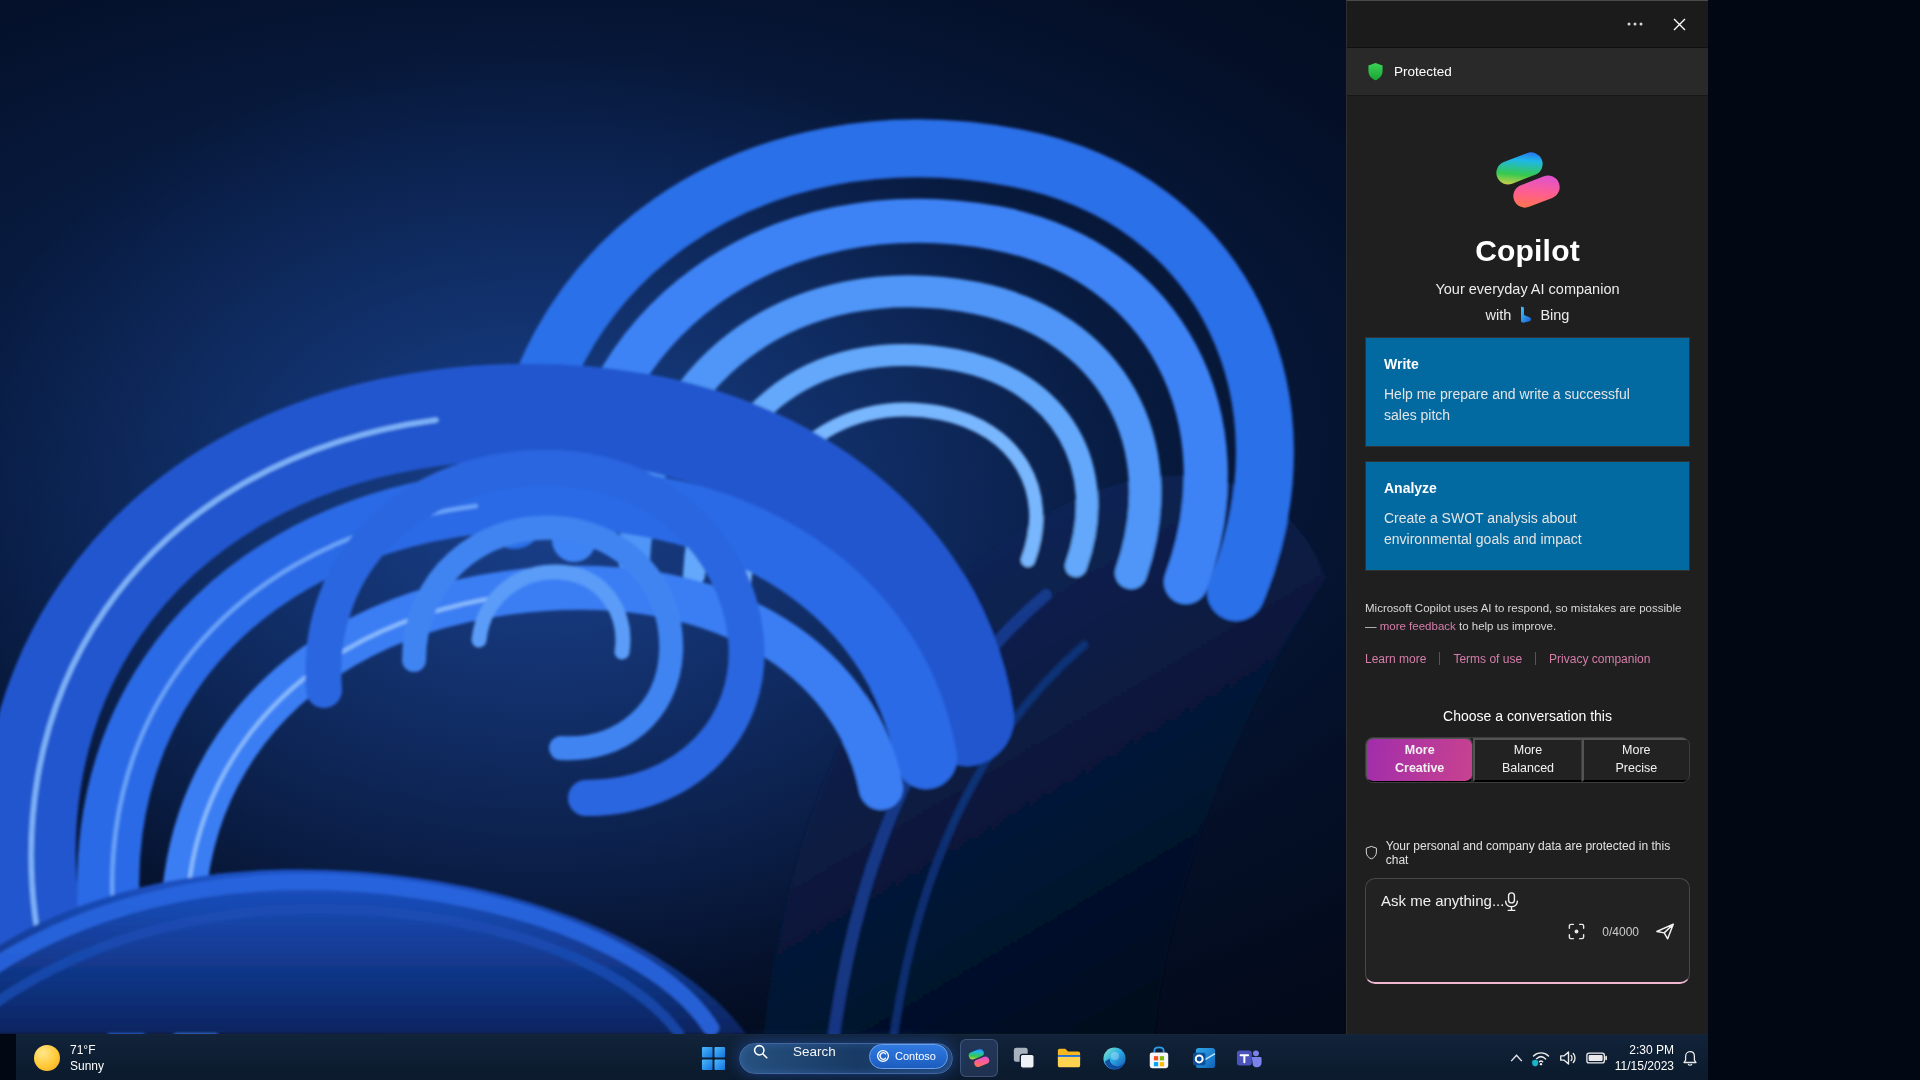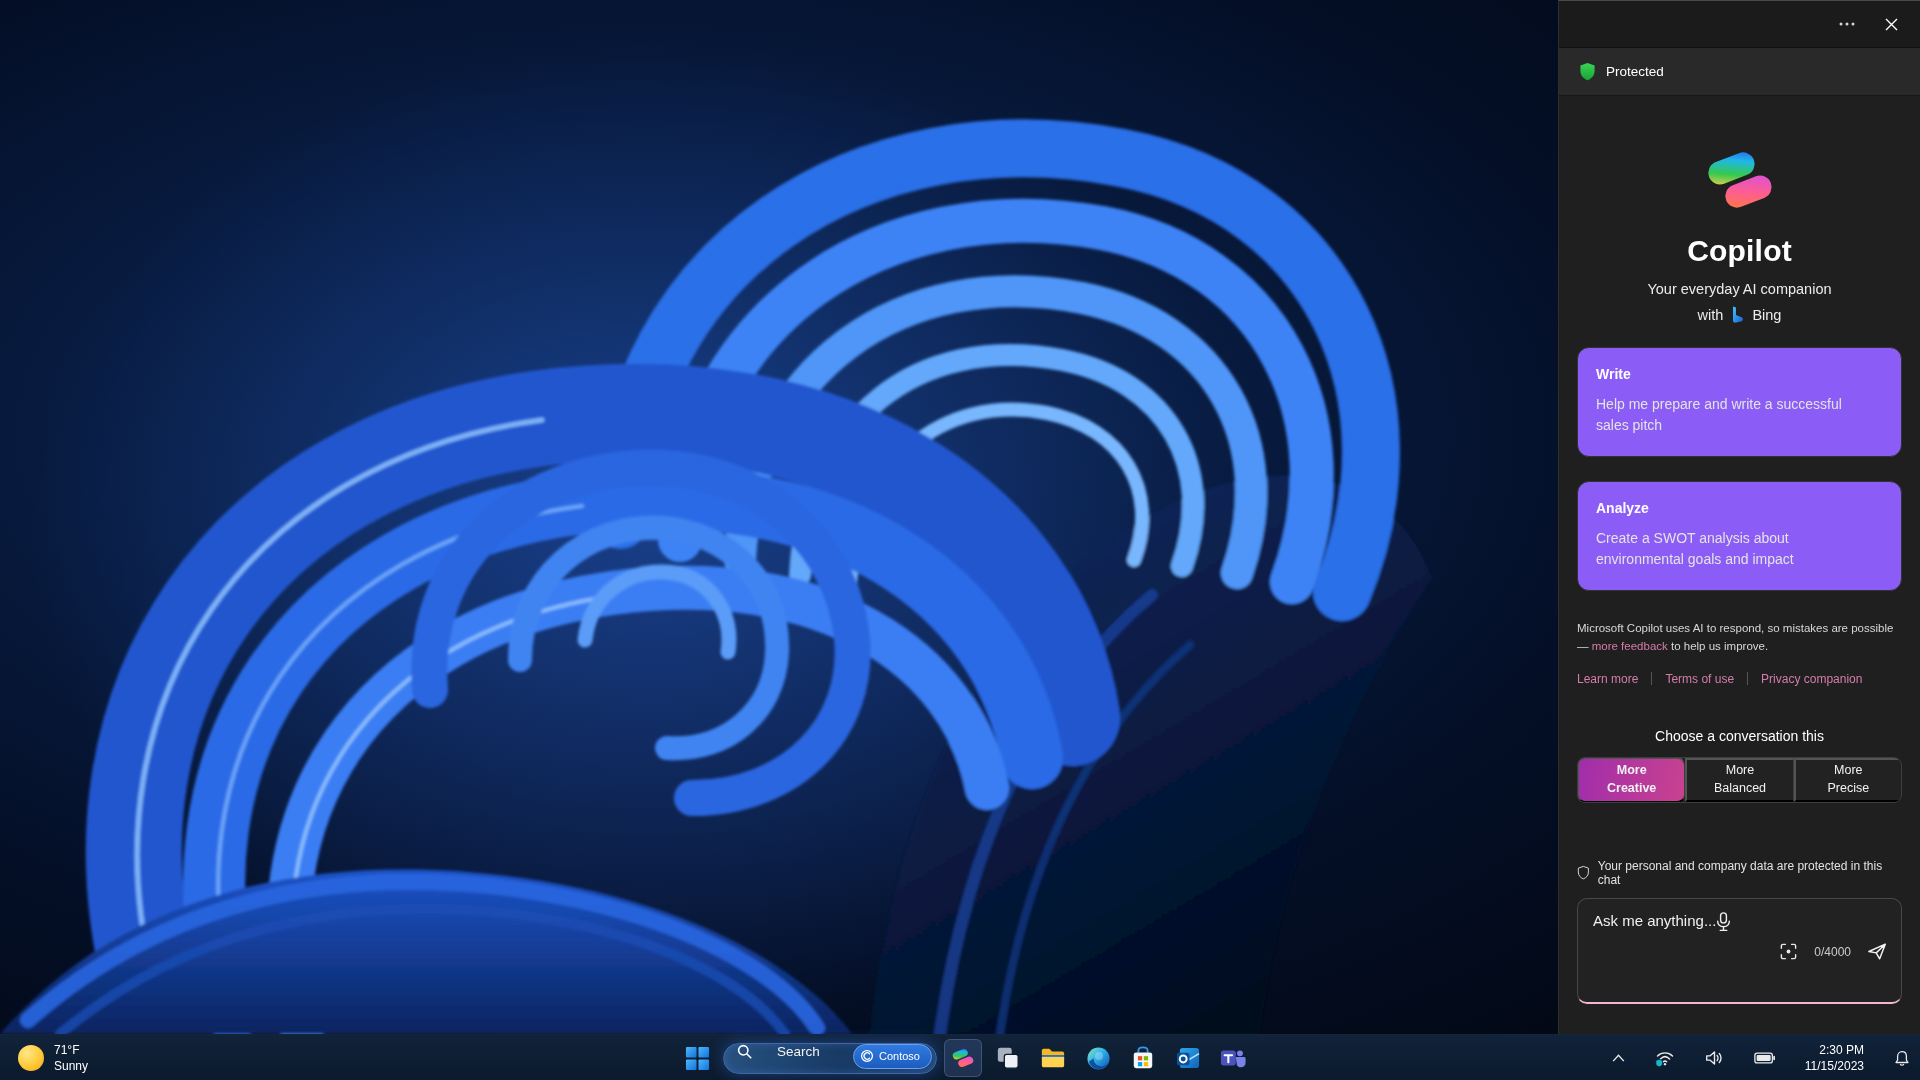--- a/index.html
+++ b/index.html
@@ -1,18 +1,18 @@
 <!DOCTYPE html>
 <html><head>
 <meta charset="utf-8">
 <style>
   * { margin:0; padding:0; box-sizing:border-box; }
   html,body { width:1920px; height:1080px; overflow:hidden; background:#020813;
               font-family:"Liberation Sans", sans-serif; -webkit-font-smoothing:antialiased; }
-  .stage { position:relative; width:1920px; height:1080px; overflow:hidden; }
+  .stage { position:relative; width:1708px; height:1080px; overflow:hidden; }
 
   
   .desktop { position:absolute; left:0; top:0; right:0; bottom:46px; }
   .wallpaper { width:100%; height:100%; display:block; }
 
   
   .copilot-panel { position:absolute; top:0; right:0; width:362px; bottom:46px;
                    background:#1f1f1f; border-left:1px solid #2e2e2e; border-top:1px solid #4a4a4a;
                    display:flex; flex-direction:column; z-index:20; }
   .panel-header { height:46px; background:#1b1b1b; flex:0 0 46px; display:flex; justify-content:flex-end;
@@ -23,21 +23,21 @@
                    gap:10px; padding:0 20px; border-top:1px solid #101010; border-bottom:1px solid #161616; }
   .protected-label { color:#ffffff; font-size:13.5px; }
   .panel-body { flex:1; padding:0 18px; position:relative; }
 
   .copilot-logo { display:block; margin:50px auto 0; }
   .hero-title { margin-top:20px; text-align:center; color:#fff; font-size:30px; font-weight:700; letter-spacing:.2px; }
   .hero-sub { margin-top:13px; text-align:center; color:#ececec; font-size:14.5px; }
   .hero-with { margin-top:9px; display:flex; align-items:center; justify-content:center; gap:7px;
                color:#ececec; font-size:14.5px; }
 
-  .suggestion-card { margin-top:24px; background:#8b5cf6; border:1px solid #323232; border-radius:12px;
+  .suggestion-card { margin-top:14px; background:#0369a1; border:1px solid #323232; border-radius:0;
                      padding:18px 22px 20px 18px; cursor:pointer; }
   .suggestion-card:first-of-type { margin-top:40px; }
   .card-title { color:#ffffff; font-size:14px; font-weight:700; }
   .card-body { margin-top:12px; color:#e4e4e4; font-size:14px; line-height:1.5; max-width:280px; }
 
   .disclaimer { margin-top:28px; color:#d8d8d8; font-size:11.5px; line-height:1.6; }
   .link { color:#d57daa; cursor:pointer; text-decoration:none; }
   .footer-links { margin-top:16px; display:flex; align-items:center; font-size:12px; }
   .footer-links .divider { width:1px; height:13px; background:#555; margin:0 13px; }
 
@@ -56,21 +56,21 @@
               border-bottom:2px solid #f0b6d2; border-radius:10px; padding:13px 13px 10px 15px;
               display:flex; flex-direction:row; justify-content:space-between; }
   .composer-top { display:flex; justify-content:space-between; align-items:flex-start; }
   .composer-placeholder { color:#f0f0f0; font-size:15px; }
   .composer-bottom { display:flex; align-items:center; gap:16px; }
   .composer-bottom .spacer { margin-right:auto; }
   .char-counter { color:#cccccc; font-size:12px; }
   .icon-btn { background:none; border:none; cursor:pointer; display:flex; align-items:center; justify-content:center; }
 
   
-  .taskbar { position:absolute; left:0; right:0; bottom:0; height:46px; z-index:30;
+  .taskbar { position:absolute; left:16px; right:0; bottom:0; height:46px; z-index:30;
              background:linear-gradient(180deg,#11233a 0%, #0b1a2c 100%);
              border-top:1px solid rgba(255,255,255,.05);margin-top:21px; }
   .weather-widget { position:absolute; left:8px; top:0; height:46px; display:flex; align-items:center;
                     gap:10px; padding:0 10px; border-radius:6px; cursor:pointer; }
   .sun { width:26px; height:26px; border-radius:50%;
          background:radial-gradient(circle at 35% 30%, #ffe78a 0%, #ffc937 55%, #f2a21d 100%); }
   .weather-text { color:#fff; font-size:12px; line-height:1.35; }
 
   .task-center { position:absolute; left:678px; top:0; height:46px; display:flex; align-items:center; gap:7px; }
   .tb-btn { width:38px; height:38px; border:none; background:transparent; border-radius:6px;
@@ -79,21 +79,21 @@
 
   .search-pill { height:31px; width:214px; border-radius:17px; border:1px solid #40679f;
                  background:linear-gradient(90deg,#27517f 0%, #183a64 55%, #1e4474 100%);
                  box-shadow:0 0 16px rgba(52,118,255,.40), inset 0 0 8px rgba(90,150,255,.25);
                  display:flex; gap:25px; padding:0 4px 0 13px; cursor:pointer; }
   .search-label { color:#f4f4f4; font-size:13.5px; flex:1; text-align:left; }
   .contoso-badge { height:25px; border-radius:13px; display:flex; align-items:center; gap:5px;
                    padding:0 11px 0 6px; background:linear-gradient(180deg,#2f7ae2,#1d5cbe);
                    border:1px solid #6aa0ec; color:#fff; font-size:11px; font-weight:400; }
 
-  .tray { position:absolute; right:6px; top:0; height:46px; display:flex; align-items:center; gap:22px; }
+  .tray { position:absolute; right:6px; top:0; height:46px; display:flex; align-items:center; gap:0; }
   .tray-btn { background:none; border:none; display:flex; align-items:center; justify-content:center;
               padding:4px; border-radius:5px; cursor:pointer; }
   .clock { text-align:right; color:#fff; font-size:12px; line-height:1.35; cursor:pointer; padding:0 4px; }
 </style>
 </head>
 <body>
 
 <div class="stage">
 
   <div class="desktop">

